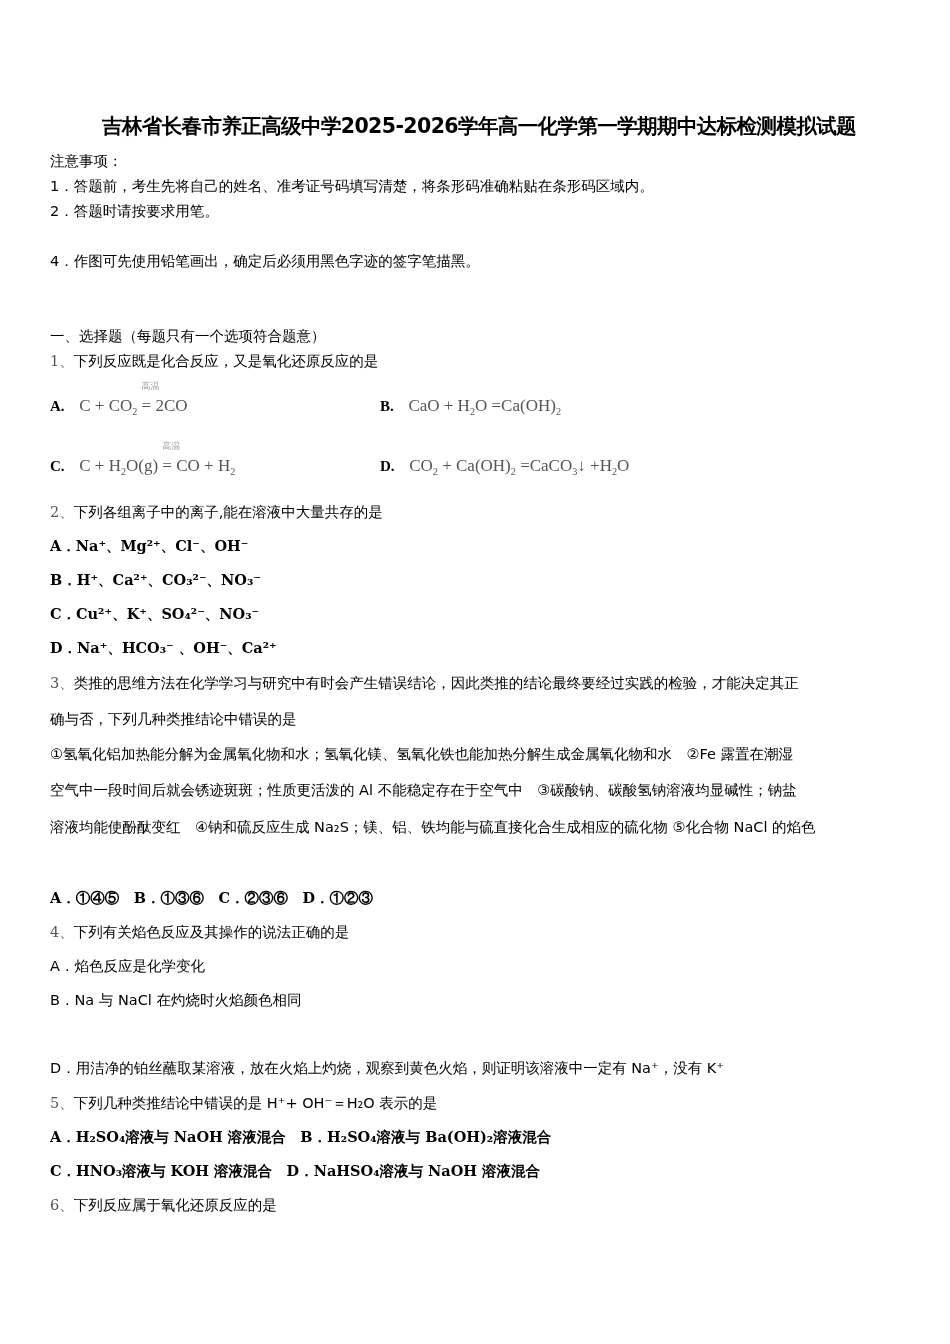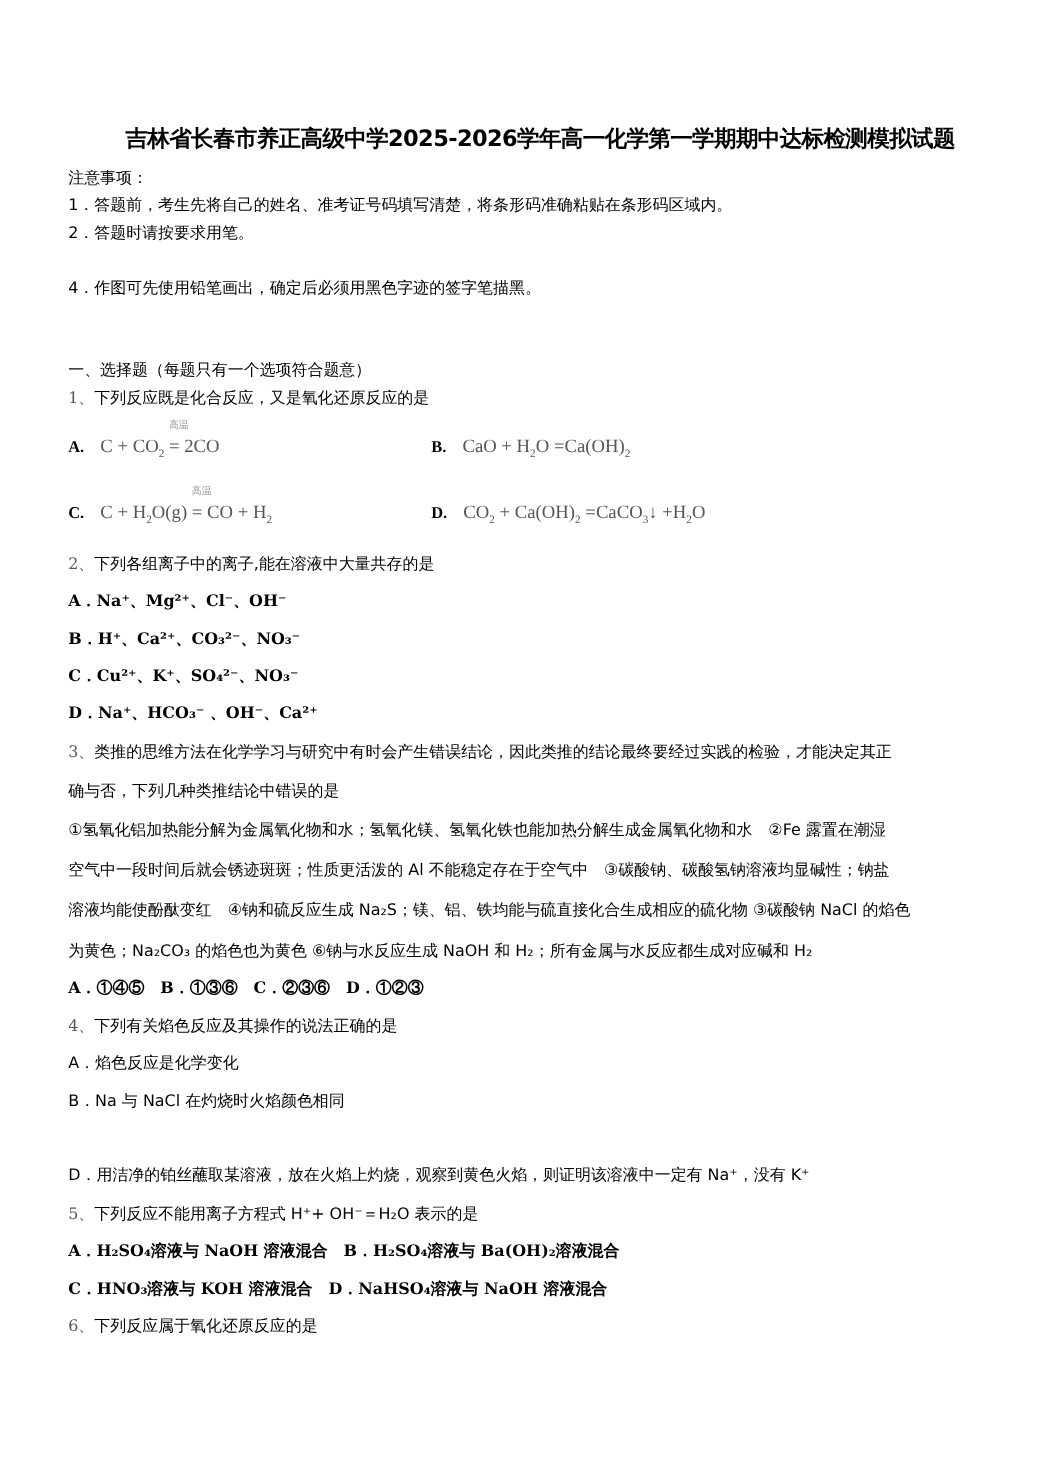--- a/index.html
+++ b/index.html
@@ -1,18 +1,18 @@
 <!DOCTYPE html>
 <html><head>
   <meta charset="utf-8">
   <style>
     html, body { margin:0; padding:0; background:#ffffff; }
     body { width:950px; height:1344px; position:relative; overflow:hidden; color:#000;
       font-family: "DejaVu Serif", "Liberation Serif", serif; }
-    .page { position:absolute; left:16px; top:0; width:776px; height:1344px; }
+    .page { position:absolute; left:4px; top:0; width:776px; height:1344px; }
     .title { position:absolute; left:0; top:112px; width:950px; text-align:center;
       font-family:"DejaVu Sans", "Liberation Sans", sans-serif; font-weight:bold; font-size:20.5px; letter-spacing:-0.6px; }
     .line { position:absolute; left:46px; white-space:nowrap; font-size:14.5px; }
     .sans { font-family:"DejaVu Sans", "Liberation Sans", sans-serif; }
     .b { font-weight:bold; }
     .eq { font-family:"Liberation Serif", "DejaVu Serif", serif; color:#555; font-size:17px; }
     .lbl { font-weight:bold; font-family:"Liberation Serif", serif; font-size:15px; margin-right:10px; }
     .cond { position:relative; display:inline-block; }
     .cond small { position:absolute; top:-16px; left:0; font-size:9px; color:#999; white-space:nowrap; }
     sub, sup { font-size:60%; }
@@ -59,33 +59,32 @@
   <div class="line b" style="top:571px;">B．H⁺、Ca²⁺、CO₃²⁻、NO₃⁻</div>
   <div class="line b" style="top:605px;">C．Cu²⁺、K⁺、SO₄²⁻、NO₃⁻</div>
   <div class="line b" style="top:639px;">D．Na⁺、HCO₃⁻ 、OH⁻、Ca²⁺</div>
 
   <div class="line" style="top:674px;">
     <span class="num">3、</span><span class="sans">类推的思维方法在化学学习与研究中有时会产生错误结论，因此类推的结论最终要经过实践的检验，才能决定其正</span>
   </div>
   <div class="line sans" style="top:710px;">确与否，下列几种类推结论中错误的是</div>
   <div class="line sans" style="top:745px;">①氢氧化铝加热能分解为金属氧化物和水；氢氧化镁、氢氧化铁也能加热分解生成金属氧化物和水　②Fe 露置在潮湿</div>
   <div class="line sans" style="top:781px;">空气中一段时间后就会锈迹斑斑；性质更活泼的 Al 不能稳定存在于空气中　③碳酸钠、碳酸氢钠溶液均显碱性；钠盐</div>
-  <div class="line sans" style="top:818px;">溶液均能使酚酞变红　④钠和硫反应生成 Na₂S；镁、铝、铁均能与硫直接化合生成相应的硫化物 ③碳酸钠 NaCl 的焰色</div>
-  <div class="line sans" style="top:855px;">为黄色；Na₂CO₃ 的焰色也为黄色 ⑥钠与水反应生成 NaOH 和 H₂；所有金属与水反应都生成对应碱和 H₂</div>
+  <div class="line sans" style="top:818px;">溶液均能使酚酞变红　④钠和硫反应生成 Na₂S；镁、铝、铁均能与硫直接化合生成相应的硫化物 ⑤化合物 NaCl 的焰色</div>
   <div class="line b" style="top:889px;">A．①④⑤　B．①③⑥　C．②③⑥　D．①②③</div>
 
   <div class="line" style="top:923px;">
     <span class="num">4、</span><span class="sans">下列有关焰色反应及其操作的说法正确的是</span>
   </div>
   <div class="line sans" style="top:957px;">A．焰色反应是化学变化</div>
   <div class="line sans" style="top:991px;">B．Na 与 NaCl 在灼烧时火焰颜色相同</div>
   <div class="line sans" style="top:1059px;">D．用洁净的铂丝蘸取某溶液，放在火焰上灼烧，观察到黄色火焰，则证明该溶液中一定有 Na⁺，没有 K⁺</div>
 
   <div class="line" style="top:1094px;">
-    <span class="num">5、</span><span class="sans">下列反应不能用离子方程式 H⁺+ OH⁻＝H₂O 表示的是</span>
+    <span class="num">5、</span><span class="sans">下列几种类推结论中错误的是 H⁺+ OH⁻＝H₂O 表示的是</span>
   </div>
   <div class="line b" style="top:1128px;">A．H₂SO₄溶液与 NaOH 溶液混合　B．H₂SO₄溶液与 Ba(OH)₂溶液混合</div>
   <div class="line b" style="top:1162px;">C．HNO₃溶液与 KOH 溶液混合　D．NaHSO₄溶液与 NaOH 溶液混合</div>
 
   <div class="line" style="top:1196px;">
     <span class="num">6、</span><span class="sans">下列反应属于氧化还原反应的是</span>
   </div>
 </div>
 
 </body></html>

